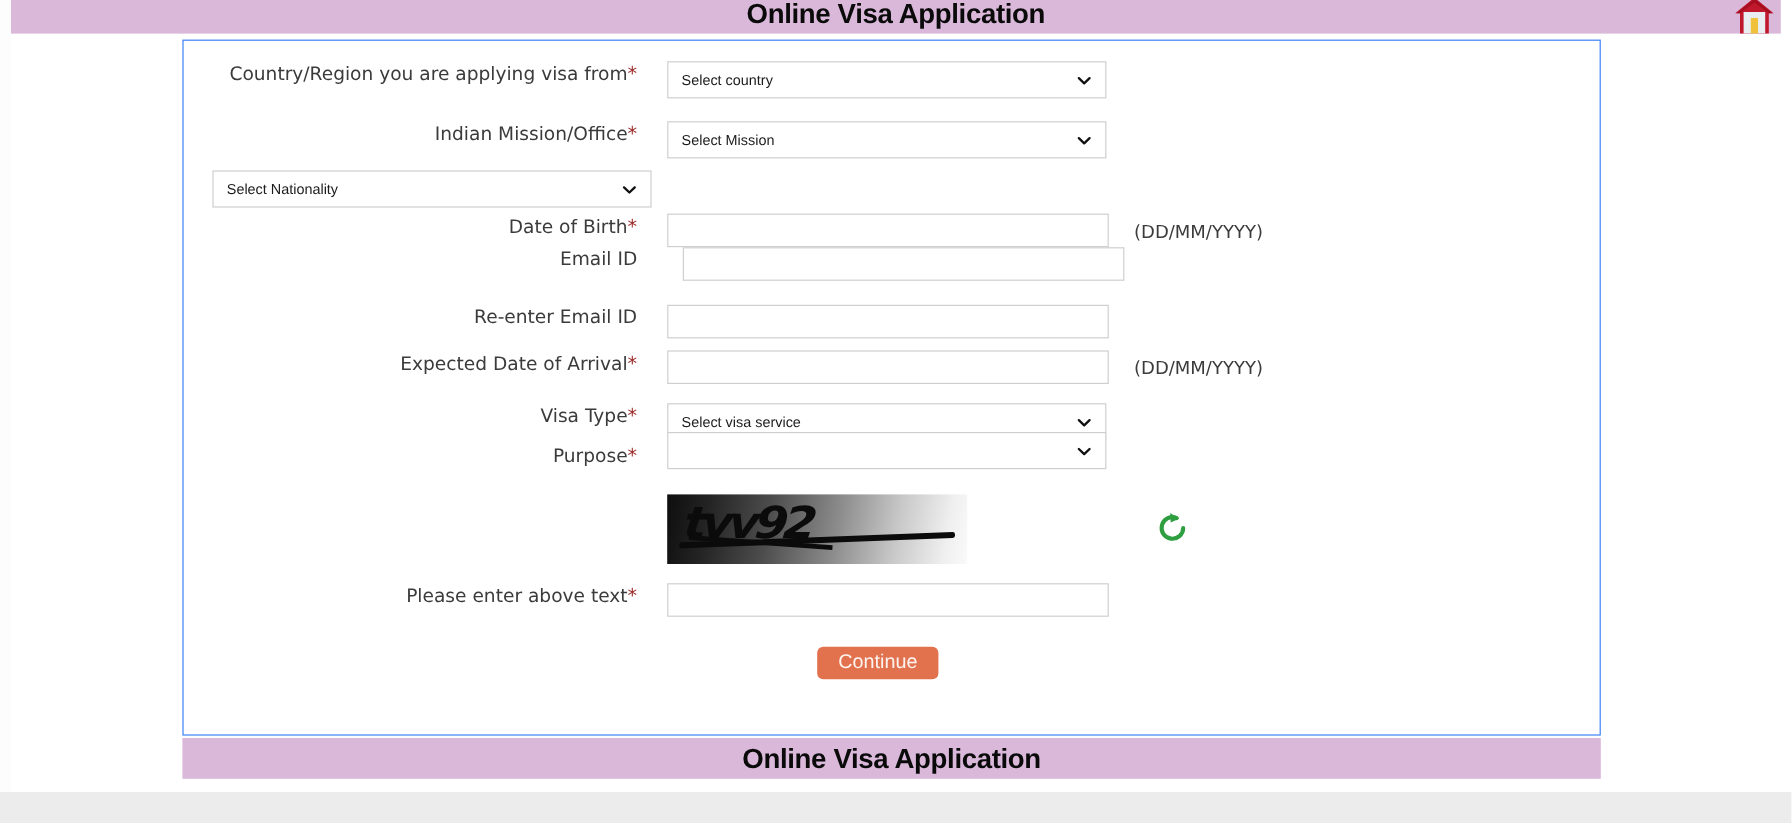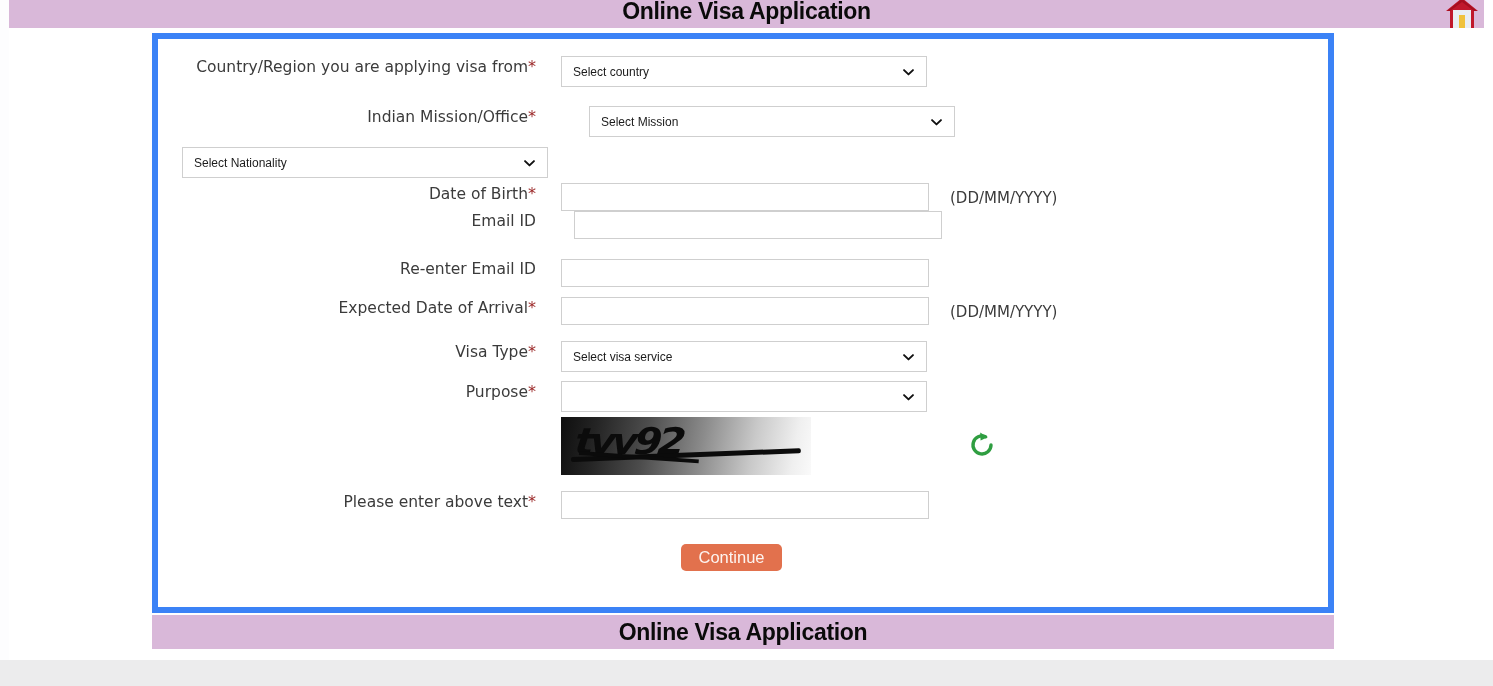--- a/index.html
+++ b/index.html
@@ -69,21 +69,21 @@
   }
 
   
   .form-card {
     position: absolute;
     left: 152px;
     top: 33px;
     width: 1182px;
     height: 580px;
     background: #ffffff;
-    border: 6px solid #3b82f6;
+    border: 1px solid #3b82f6;
     z-index: 2;
   }
 
   .form-rows {
     position: absolute;
     left: 0; top: 0;
     width: 100%;
   }
 
   .frow {
@@ -270,21 +270,21 @@
           <div class="flabel">Country/Region you are applying visa from<span class="req">*</span></div>
           <div class="fctrl" style="display: flex; align-items: flex-start;">
             <div class="sel">
               <span>Select country</span>
               <svg class="chev" viewBox="0 0 14 14" aria-hidden="true">
                 <path d="M2.2 5 L7 9.6 L11.8 5" fill="none" stroke="#111" stroke-width="2.1" stroke-linecap="round" stroke-linejoin="round"></path>
               </svg>
             </div>
           </div>
         </div>
-        <div class="frow" style="top: 67px; gap: 28px;">
+        <div class="frow" style="top: 67px;">
           <div class="flabel">Indian Mission/Office<span class="req">*</span></div>
           <div class="fctrl" style="display: flex; align-items: flex-start;">
             <div class="sel">
               <span>Select Mission</span>
               <svg class="chev" viewBox="0 0 14 14" aria-hidden="true">
                 <path d="M2.2 5 L7 9.6 L11.8 5" fill="none" stroke="#111" stroke-width="2.1" stroke-linecap="round" stroke-linejoin="round"></path>
               </svg>
             </div>
           </div>
         </div>
@@ -328,21 +328,21 @@
           <div class="flabel">Visa Type<span class="req">*</span></div>
           <div class="fctrl" style="display: flex; align-items: flex-start;">
             <div class="sel">
               <span>Select visa service</span>
               <svg class="chev" viewBox="0 0 14 14" aria-hidden="true">
                 <path d="M2.2 5 L7 9.6 L11.8 5" fill="none" stroke="#111" stroke-width="2.1" stroke-linecap="round" stroke-linejoin="round"></path>
               </svg>
             </div>
           </div>
         </div>
-        <div class="frow" style="top: 342px;">
+        <div class="frow" style="top: 326px; align-items: flex-end;">
           <div class="flabel">Purpose<span class="req">*</span></div>
           <div class="fctrl" style="display: flex; align-items: flex-start;">
             <div class="sel">
               <span></span>
               <svg class="chev" viewBox="0 0 14 14" aria-hidden="true">
                 <path d="M2.2 5 L7 9.6 L11.8 5" fill="none" stroke="#111" stroke-width="2.1" stroke-linecap="round" stroke-linejoin="round"></path>
               </svg>
             </div>
           </div>
         </div>

